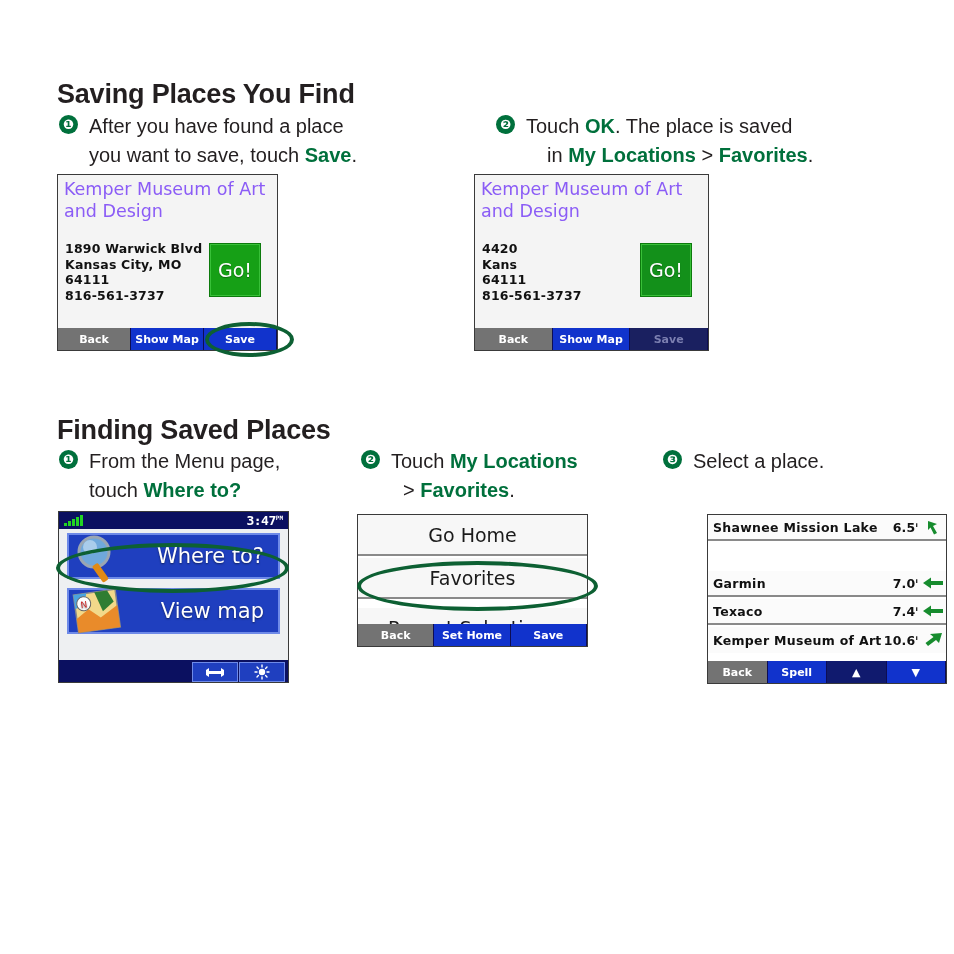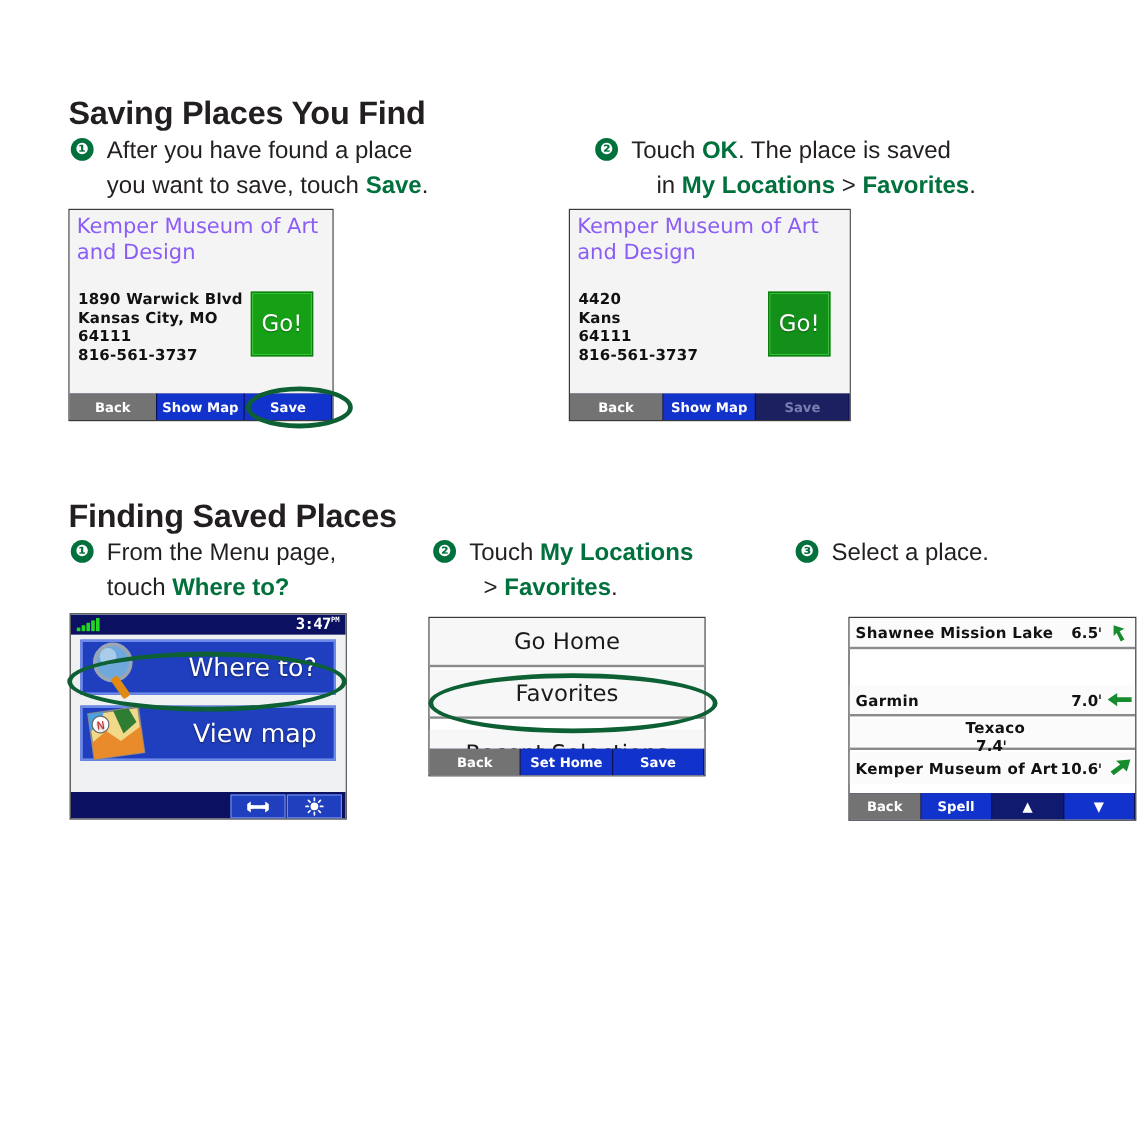--- a/index.html
+++ b/index.html
@@ -340,21 +340,21 @@
     <div class="frow" style="top:56px;">
       <div class="fname">Garmin</div>
       <div class="fdist"><span>7.0</span><sup>ı</sup></div>
       <div class="farrow">
         <svg width="22" height="14" viewBox="0 0 22 14">
             <path d="M1 7 L9 1.5 L9 5 L21 5 L21 9 L9 9 L9 12.5 Z" fill="#178c2e"></path>
           </svg>
       </div>
     </div>
 
-    <div class="frow" style="top:84px;flex-direction:column;">
+    <div class="frow" style="top:84px;">
       <div class="fname">Texaco</div>
       <div class="fdist"><span>7.4</span><sup>ı</sup></div>
       <div class="farrow">
         <svg width="22" height="14" viewBox="0 0 22 14">
             <path d="M1 7 L9 1.5 L9 5 L21 5 L21 9 L9 9 L9 12.5 Z" fill="#178c2e"></path>
           </svg>
       </div>
     </div>
 
     <div class="frow" style="top:112px;border-bottom:none;">

